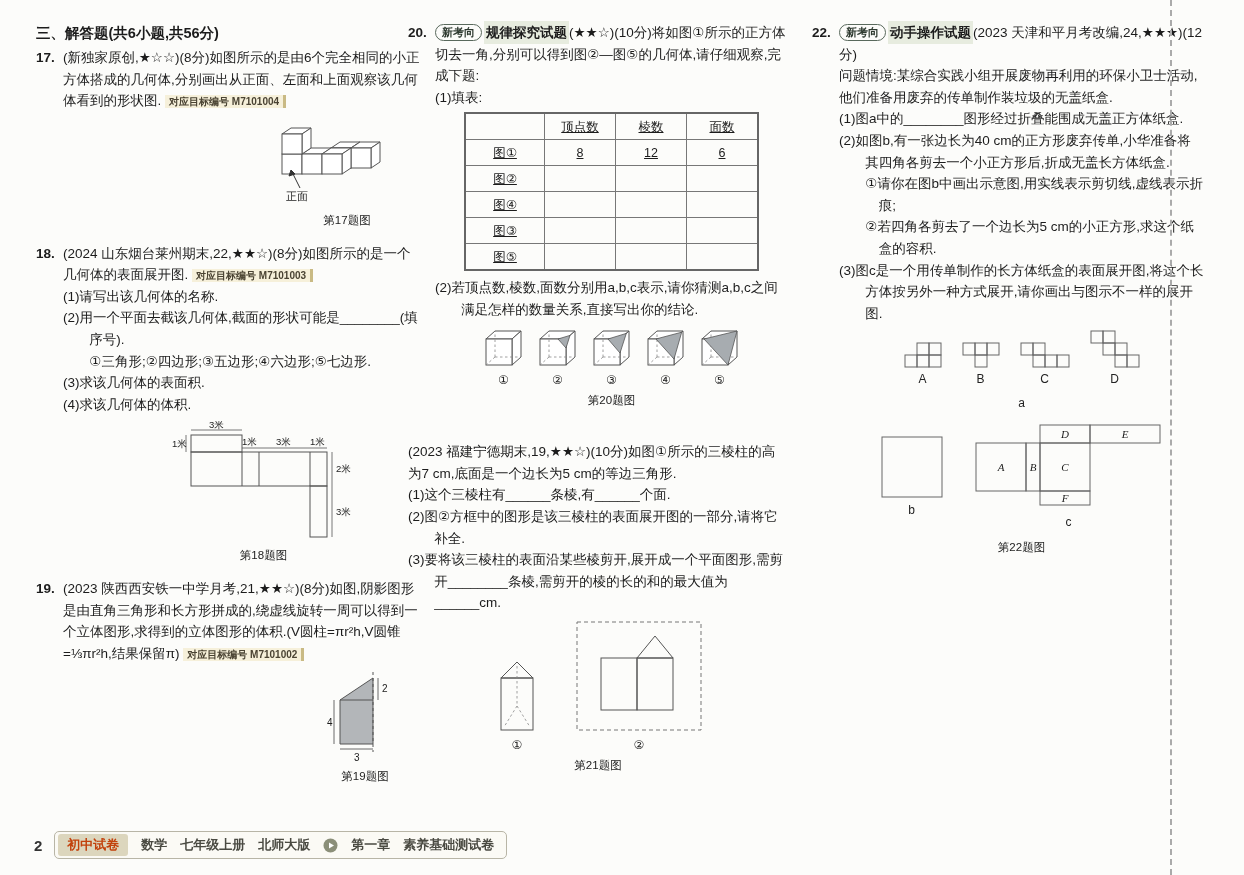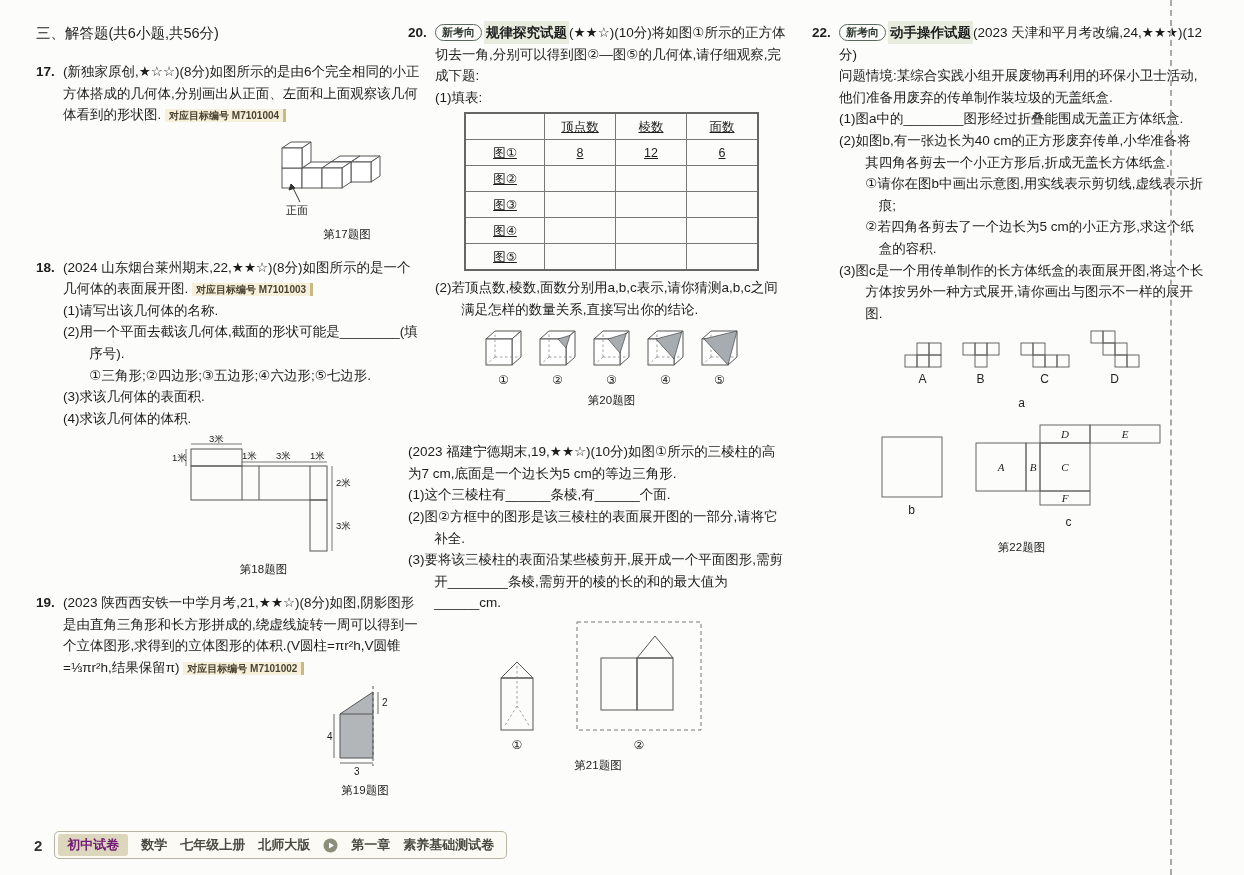--- a/index.html
+++ b/index.html
@@ -2,21 +2,21 @@
 <html><head>
 <meta charset="utf-8">
 <style>
   html,body{margin:0;padding:0;background:#d9d9d9;}
   .page{position:relative;width:1244px;height:875px;margin:0 auto;background:#fcfcfa;
         font-family:"Liberation Sans","DejaVu Sans",sans-serif;color:#1c1c1c;overflow:hidden;}
   .col{position:absolute;top:22px;font-size:13.5px;line-height:1.6;}
   .col1{left:36px;width:388px;}
   .col2{left:408px;width:380px;}
   .col3{left:812px;width:392px;}
-  .sec-head{font-weight:normal;font-size:14.5px;margin-bottom:16px;}
+  .sec-head{font-weight:bold;font-size:14.5px;margin-bottom:2px;}
   .prob{display:flex;margin-bottom:6px;}
   .pnum{font-weight:bold;width:27px;flex:none;}
   .pbody{flex:1;}
   .src{letter-spacing:0;}
   .ref{font-size:10px;background:#f6f0da;border-right:3px solid #c9ba84;padding:1px 4px 1px 4px;
        color:#4a4333;white-space:nowrap;font-weight:bold;}
   .badge{display:inline-block;border:1px solid #59695c;border-radius:10px;padding:0 6px;
          font-size:11px;font-weight:bold;line-height:15px;vertical-align:1px;color:#2e3a30;margin-right:2px;}
   .topic{background:#e7ecdf;font-weight:bold;padding:4px 2px;}
   .item{padding-left:1.95em;text-indent:-1.95em;}
@@ -29,21 +29,21 @@
   .k-table td{border:1px solid #777;height:25px;min-width:54px;padding:0 8px;
               text-align:center;font-size:12.5px;}
   .k-table td:first-child{min-width:62px;}
   .fig-row{display:flex;justify-content:center;align-items:flex-end;gap:14px;}
   .fig-col{display:flex;flex-direction:column;align-items:center;gap:2px;}
   .vdash{position:absolute;left:1170px;top:0;height:875px;border-left:2px dashed #aaa;}
   .footer{position:absolute;left:34px;bottom:16px;display:flex;align-items:center;gap:12px;}
   .f-page{font-weight:bold;font-size:15px;color:#333;}
   .f-box{display:flex;align-items:center;gap:13px;border:1px solid #b8b5a6;border-radius:5px;
          padding:2px 12px 2px 3px;background:#fbfaf5;font-size:13px;color:#4a4a42;}
-  .f-badge{background:#dcd6bd;border-radius:3px;padding:2px 9px;font-weight:bold;color:#701a75;}
+  .f-badge{background:#dcd6bd;border-radius:3px;padding:2px 9px;font-weight:bold;color:#c2410c;}
   .f-item{font-weight:bold;}
 </style>
 </head>
 <body>
 
 <div class="page">
 
   <div class="col col1">
 
     <div class="sec-head">三、解答题(共6小题,共56分)</div>
@@ -185,27 +185,27 @@
               <td>12</td>
               <td>6</td>
             </tr>
             <tr>
               <td>图②</td>
               <td></td>
               <td></td>
               <td></td>
             </tr>
             <tr>
+              <td>图④</td>
+              <td></td>
+              <td></td>
+              <td></td>
+            </tr>
+            <tr>
               <td>图③</td>
-              <td></td>
-              <td></td>
-              <td></td>
-            </tr>
-            <tr>
-              <td>图④</td>
               <td></td>
               <td></td>
               <td></td>
             </tr>
             <tr>
               <td>图⑤</td>
               <td></td>
               <td></td>
               <td></td>
             </tr>

